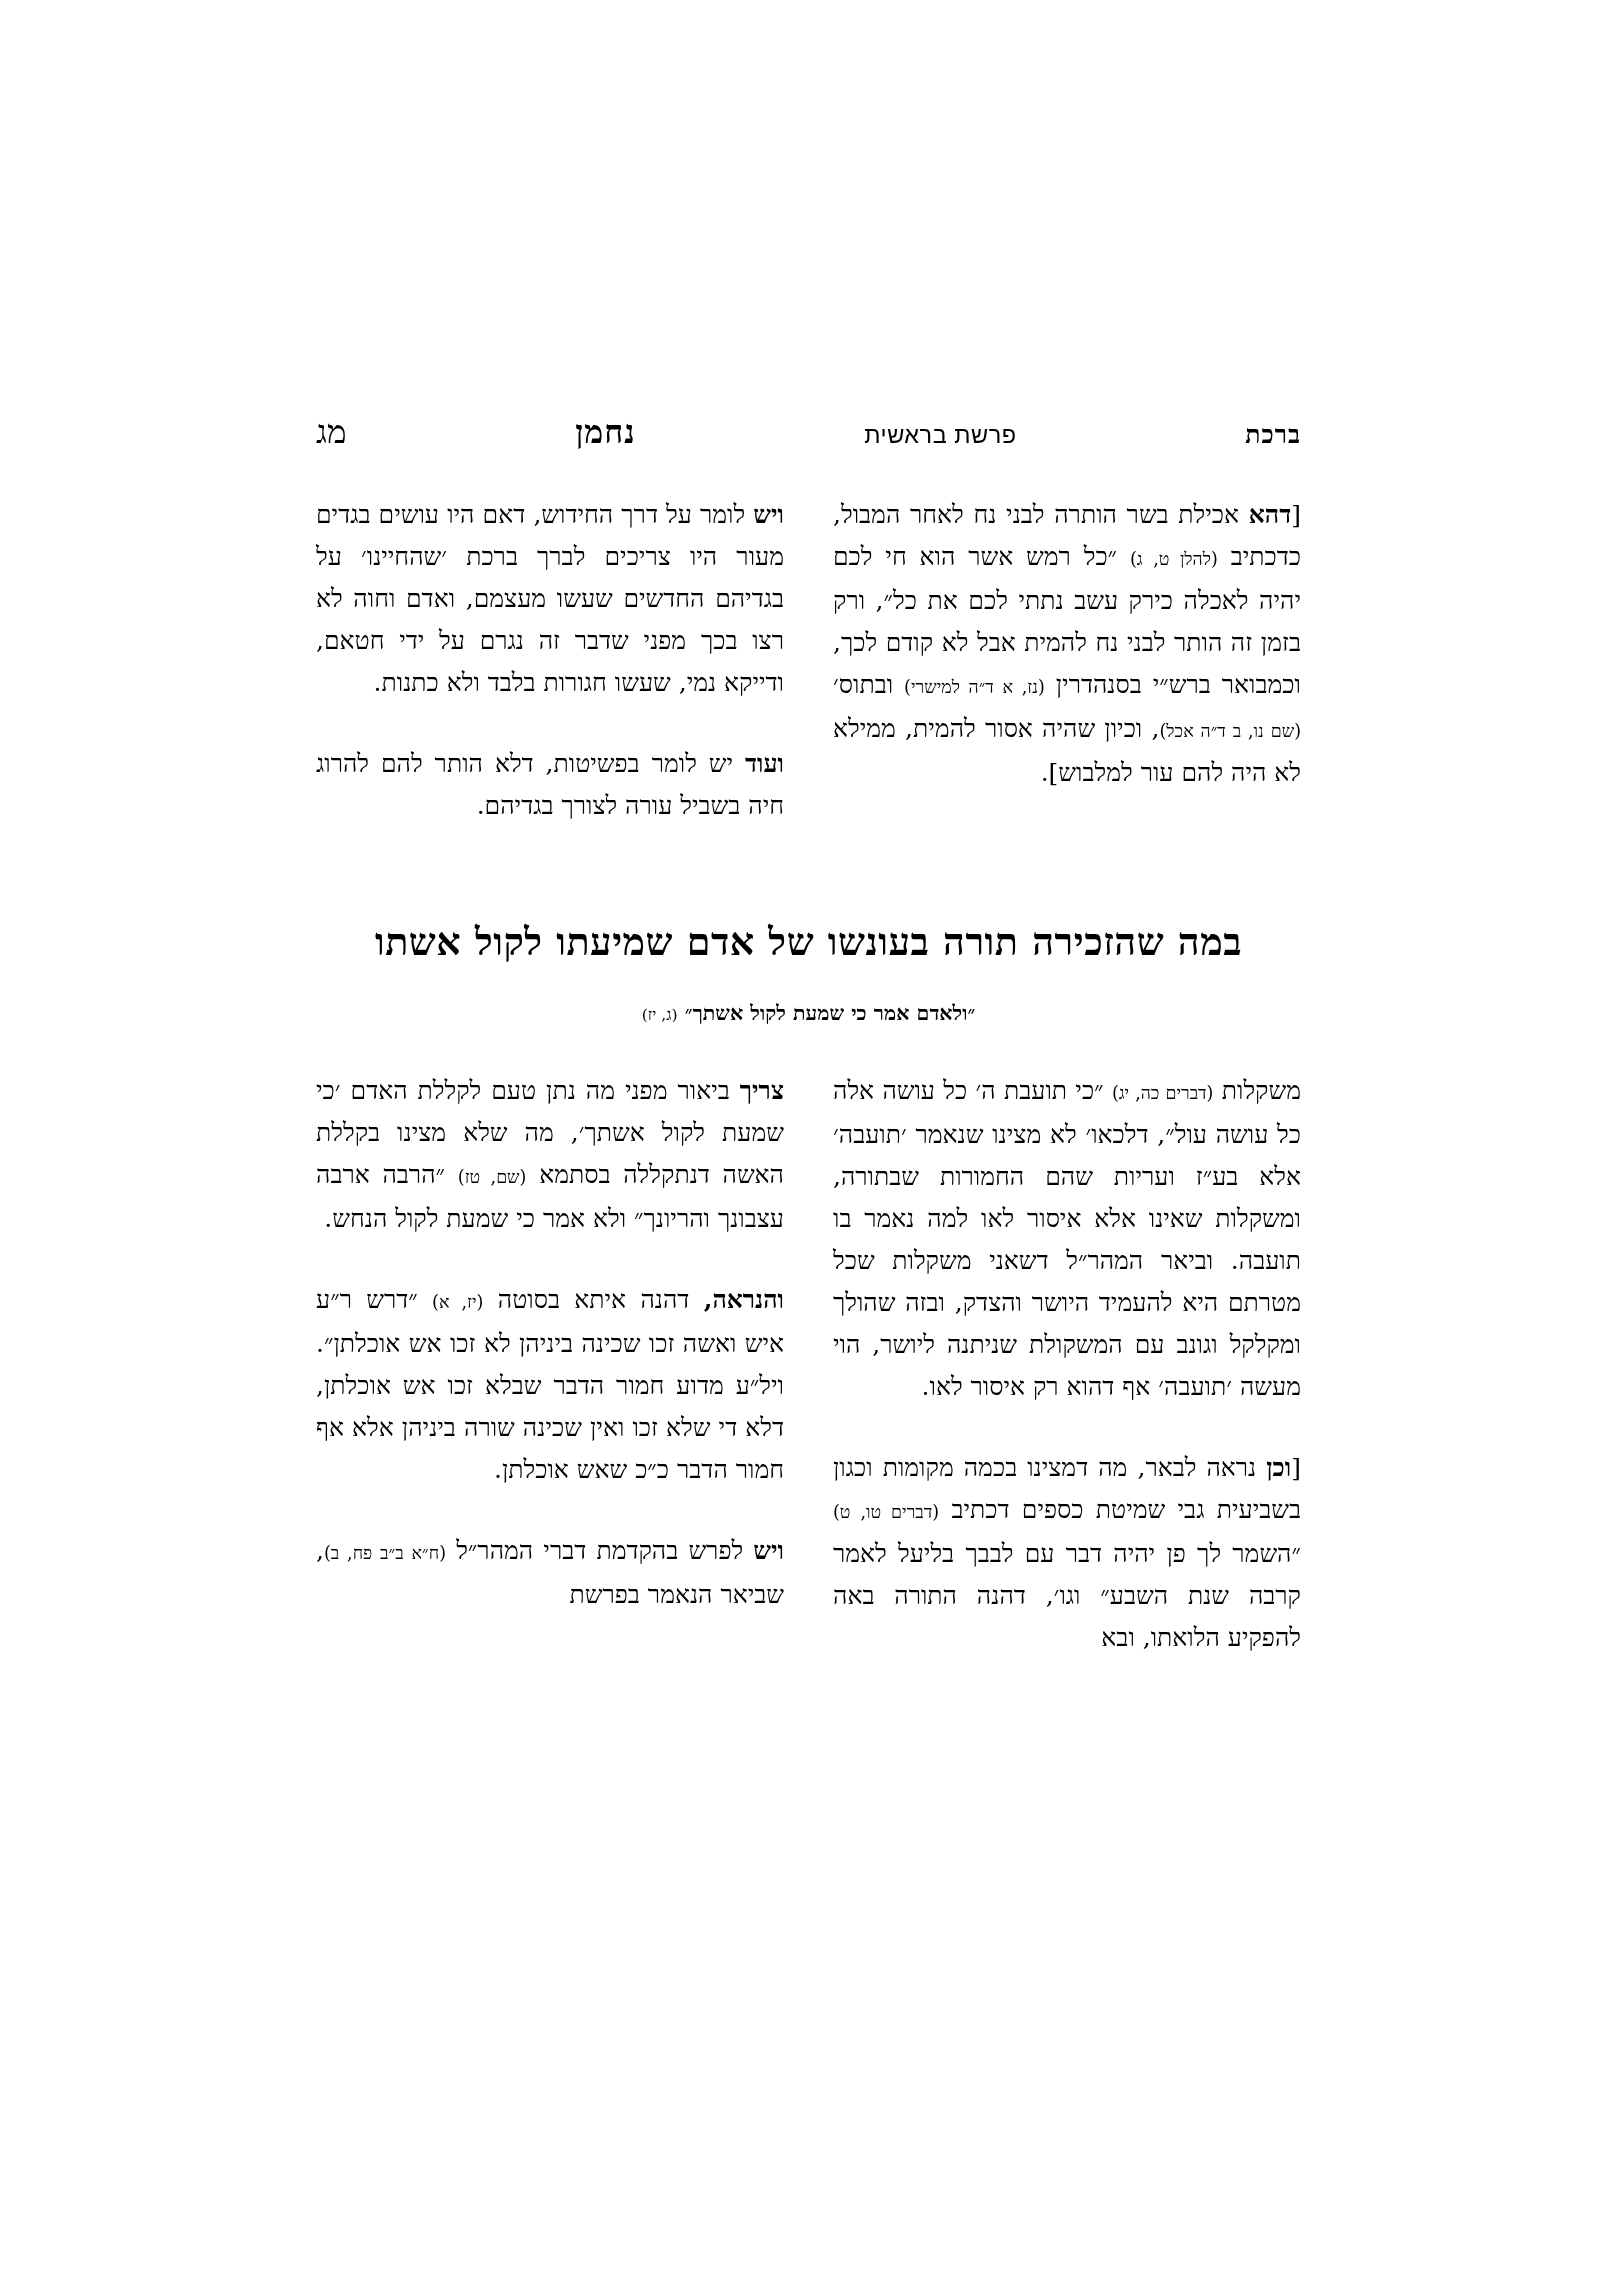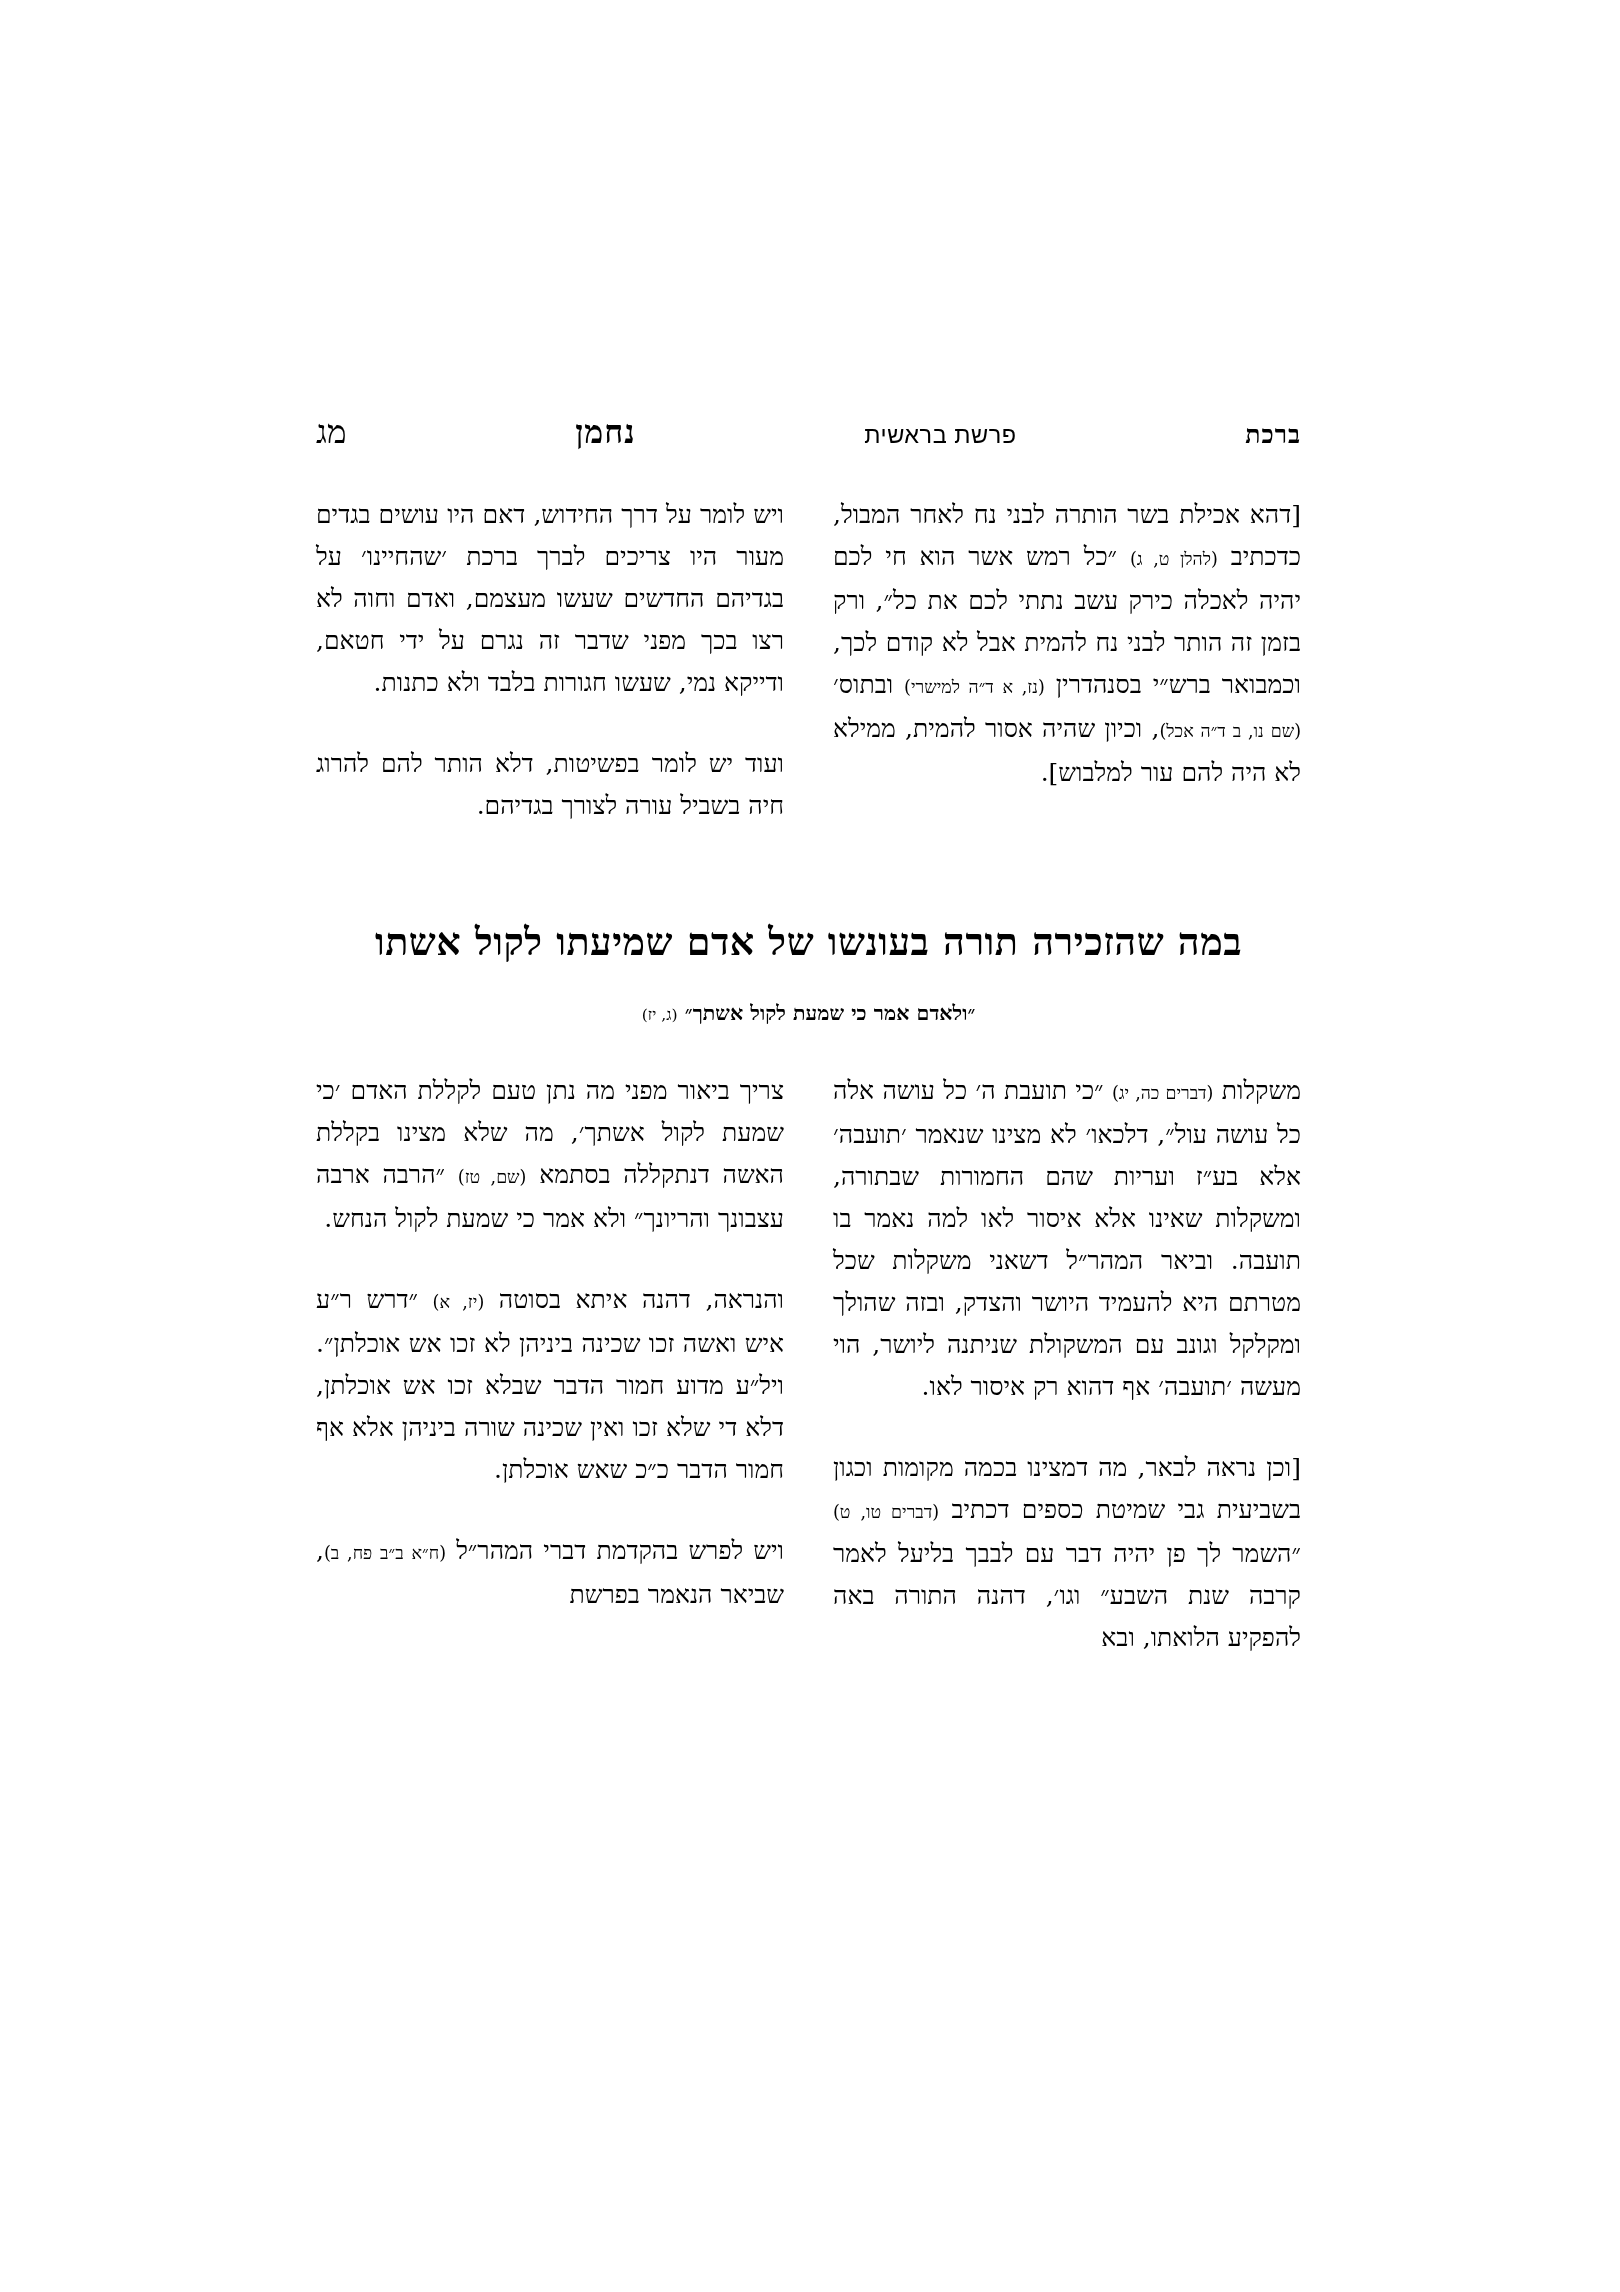--- a/index.html
+++ b/index.html
@@ -82,21 +82,21 @@
   .col p {
     margin: 0 0 0 0;
   }
   .col p + p {
     margin-top: 39px;
   }
   .col p:last-child {
     text-align: justify;
   }
   .lead {
-    font-weight: normal;
+    font-weight: bold;
   }
   .cite {
     font-size: 17.6px;
   }
 
   
   .section-head {
     text-align: center;
     font-family: "DejaVu Serif", "Liberation Serif", serif;
     font-weight: bold;

